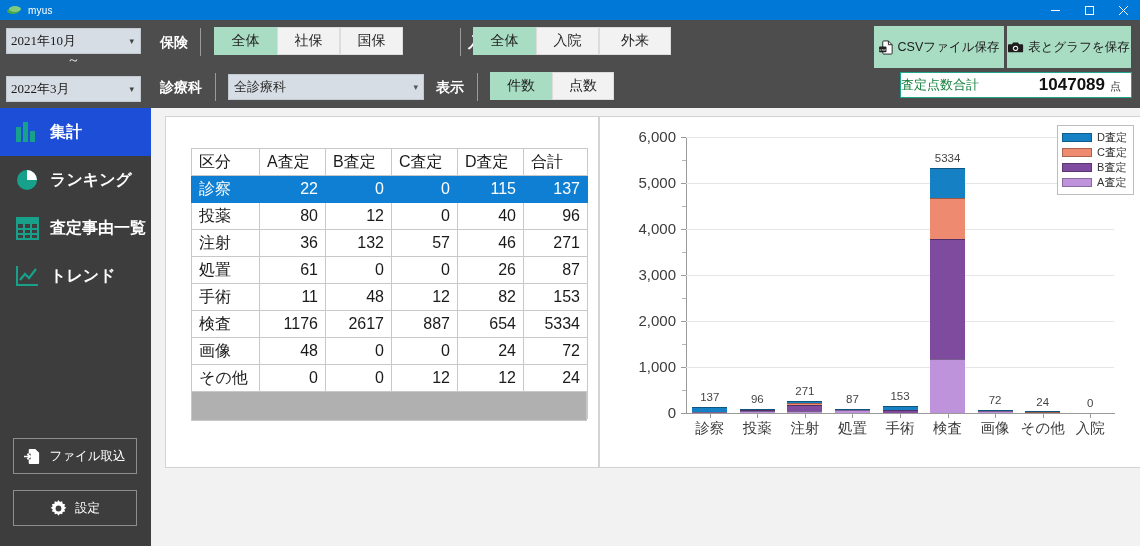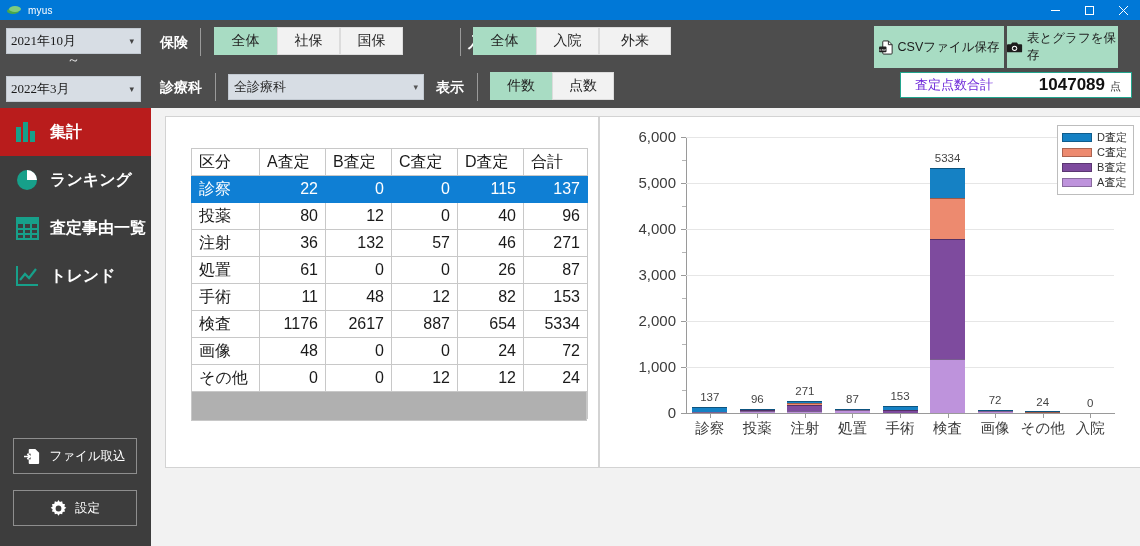--- a/index.html
+++ b/index.html
@@ -69,35 +69,35 @@
     position: absolute; height: 42px; background: #a8dcc3; color: #1d1d1d;
     font-size: 12.5px; display: flex; align-items: center; justify-content: center;
     gap: 4px; cursor: default;
   }
   .topbtn svg { display: block; }
 
   .totalbox {
     position: absolute; background: #ffffff; border: 1px solid #22a58e;
     display: flex; align-items: center; height: 26px;
   }
-  .total-label { font-size: 13px; color: #6d28d9; padding-left: 14px; }
+  .total-label { font-size: 13px; color: #15803d; }
   .total-val { margin-left: auto; font-size: 17px; font-weight: bold; color: #111; }
   .total-unit { font-size: 11px; color: #333; padding: 0 10px 0 5px; align-self: flex-end; padding-bottom: 3px; }
 
   
   .sidebar {
     position: absolute; left: 0; top: 108px; width: 151px; height: 438px;
     background: #3d3d3d;
   }
   .nav-item {
     position: relative; height: 48px; display: flex; align-items: center;
     padding-left: 14px; gap: 10px; color: #ffffff; font-size: 16px; font-weight: bold;
     cursor: default;
   }
-  .nav-item.active { background: #b91c1c; }
+  .nav-item.active { background: #1d4ed8; }
   .nav-ico { width: 26px; height: 26px; display: flex; align-items: center; justify-content: center; }
   .nav-ico svg { display: block; }
 
   .sb-btn {
     position: absolute; left: 13px; width: 124px; height: 36px;
     border: 1px solid #8e8e8e; color: #ffffff; font-size: 12.5px;
     display: flex; align-items: center; justify-content: center; gap: 8px; cursor: default;
   }
   #sb-import { top: 330px; }
   #sb-settings { top: 382px; }
@@ -234,21 +234,21 @@
       <span>
         <svg width="15" height="15" viewBox="0 0 16 16">
           <path d="M5 1 h5 l4 4 v9 a1 1 0 0 1 -1 1 H5 a1 1 0 0 1 -1 -1 V2 a1 1 0 0 1 1 -1 z" fill="#fff" stroke="#222" stroke-width="1"></path>
           <path d="M10 1 v4 h4" fill="none" stroke="#222" stroke-width="1"></path>
           <rect x="0" y="7" width="8" height="6" rx="1" fill="#222"></rect>
           <text x="4" y="12" font-size="4.5" fill="#fff" text-anchor="middle" font-family="sans-serif">csv</text>
         </svg>
       </span>
       <span>CSVファイル保存</span>
     </div>
-    <div class="topbtn" style="left:1007px; top:6px; width:111px;">
+    <div class="topbtn" style="left:1007px; top:6px; width:124px;">
       <span>
         <svg width="16" height="14" viewBox="0 0 18 14">
           <path d="M1 4 h3.5 l1.3 -2 h5.4 l1.3 2 H16 a1 1 0 0 1 1 1 v7 a1 1 0 0 1 -1 1 H1 a1 1 0 0 1 -1 -1 V5 a1 1 0 0 1 1 -1 z" fill="#1d1d1d"></path>
           <circle cx="8.5" cy="8.5" r="3" fill="#ffffff"></circle>
           <circle cx="8.5" cy="8.5" r="1.8" fill="#1d1d1d"></circle>
         </svg>
       </span>
       <span>表とグラフを保存</span>
     </div>
 

